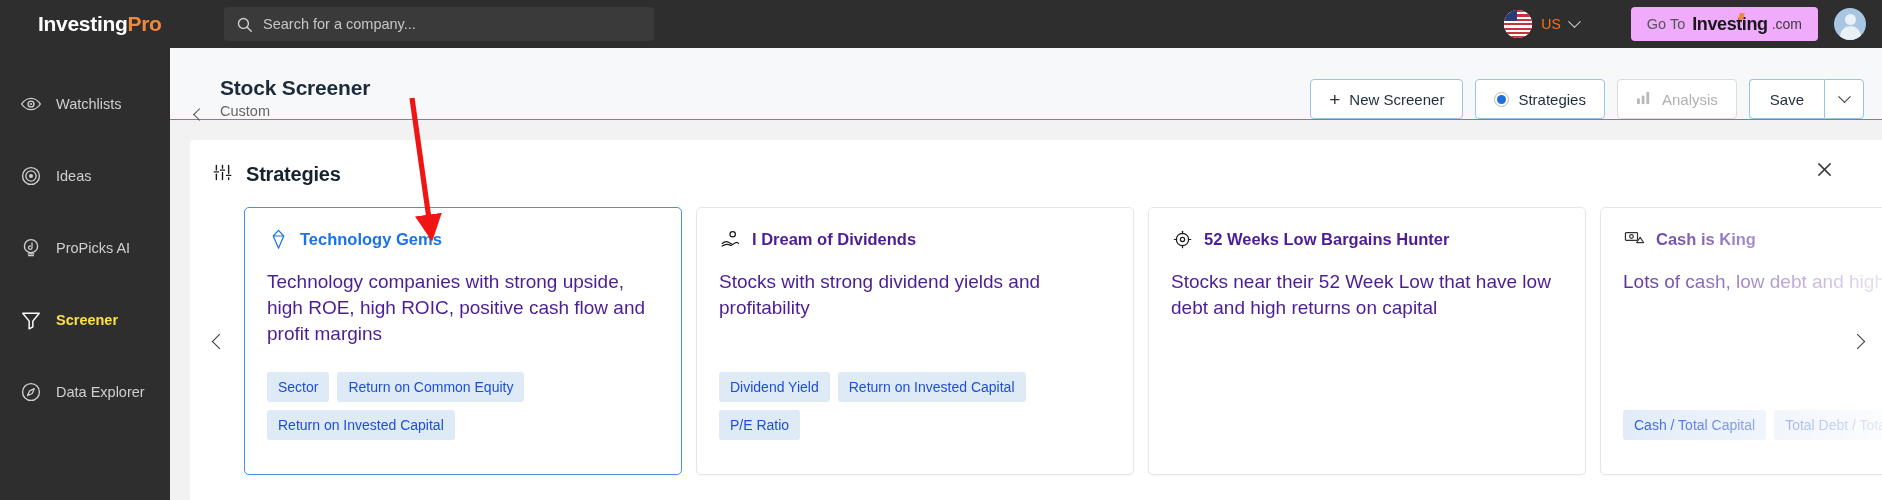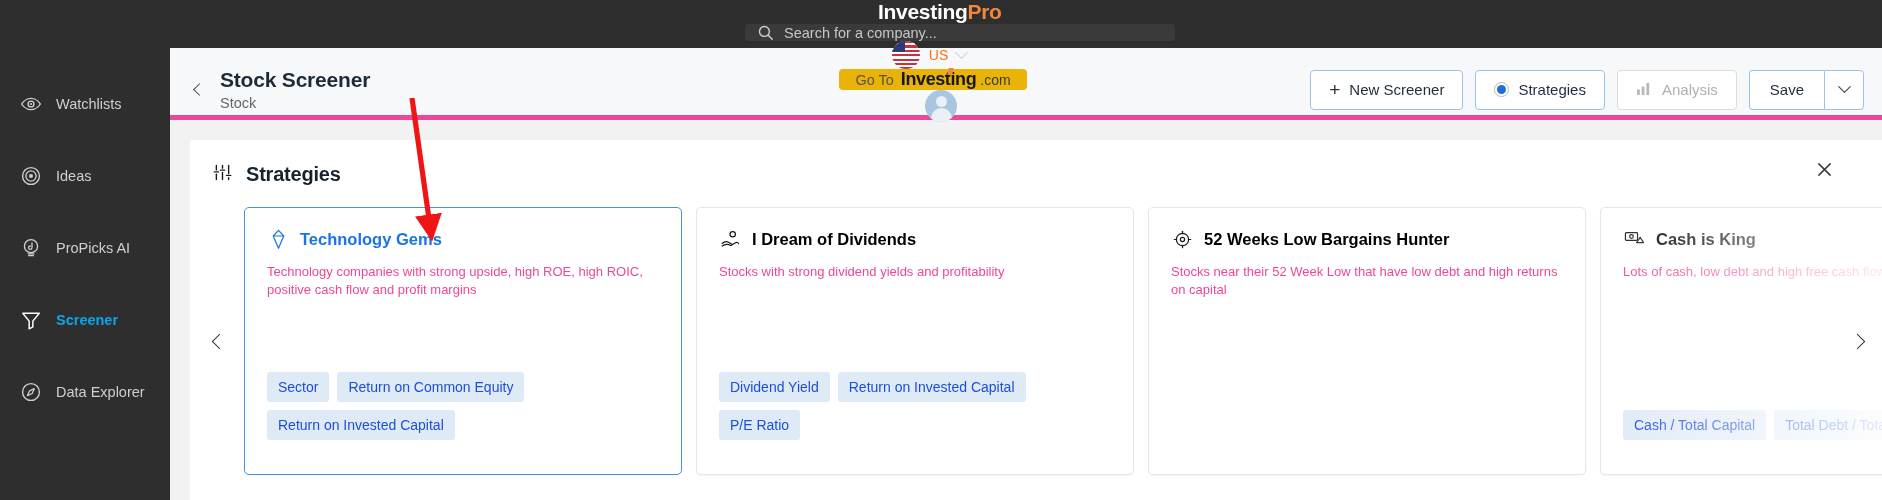--- a/index.html
+++ b/index.html
@@ -8,21 +8,21 @@
     font-family: "Liberation Sans", sans-serif;
     background: #ffffff;
     overflow: hidden;
   }
   .app { position: relative; width: 1882px; height: 500px; display: flex; flex-direction: column; }
 
   
   .topbar {
     height: 48px; min-height: 48px; background: #2e2e2e;
     display: flex; align-items: center; padding: 0 16px; gap: 0;
-    position: relative; z-index: 5; flex-direction: column;
+    position: relative; z-index: 5;
   }
   .brand { width: 170px; display: flex; align-items: center; padding-left: 22px; }
   .brand-text { font-size: 21px; font-weight: bold; letter-spacing: -0.3px; white-space: nowrap; }
   .brand-investing { color: #ffffff; }
   .brand-pro { color: #f0883e; }
 
   .search-box {
     width: 430px; height: 34px; background: #3a3a3a; border-radius: 4px;
     display: flex; align-items: center; padding: 0 12px; gap: 10px; margin-left: 38px;
   }
@@ -35,22 +35,22 @@
     position: relative; background: #ffffff; flex: none;
   }
   .flag .stripes { position: absolute; inset: 0;
     background: repeating-linear-gradient(to bottom, #c8313b 0px, #c8313b 2.2px, #ffffff 2.2px, #ffffff 4.4px); }
   .flag .canton { position: absolute; left: 0; top: 0; width: 13px; height: 11px; background: #2a3b7a; }
   .region-label { color: #f97316; font-size: 14px; }
   .chev { display: inline-block; width: 9px; height: 9px; border-right: 1.8px solid currentColor;
           border-bottom: 1.8px solid currentColor; transform: rotate(45deg) translate(-2px,-2px); }
 
   .goto-btn {
-    background: #eab308; border-radius: 4px; height: 34px; padding: 0 16px;
-    display: flex; align-items: center; gap: 7px; cursor: pointer; margin-right: 16px;
+    background: #f0abfc; border-radius: 4px; height: 34px; padding: 0 16px;
+    display: flex; align-items: center; gap: 7px; cursor: pointer; margin-right: 16px; margin-left: 28px;
   }
   .goto-pre { color: #555; font-size: 14.5px; }
   .goto-inv { color: #17181a; font-size: 18px; font-weight: bold; letter-spacing: -0.4px; position: relative; }
   .goto-inv .dot { position: absolute; width: 5px; height: 7px; background: #f0883e;
                    top: -1px; left: 47px; transform: skewX(-12deg); }
   .goto-com { color: #3c3c3c; font-size: 14px; margin-left: -3px; }
 
   .avatar {
     width: 32px; height: 32px; border-radius: 50%; background: #a8c6e2;
     position: relative; overflow: hidden; flex: none; cursor: pointer;
@@ -65,30 +65,30 @@
 
   
   .sidebar {
     width: 170px; min-width: 170px; background: #2e2e2e;
     padding-top: 20px; display: flex; flex-direction: column; gap: 0;
   }
   .side-item {
     height: 72px; display: flex; align-items: center; gap: 14px;
     padding-left: 20px; color: #cfcfcf; font-size: 14.5px; cursor: pointer;
   }
-  .side-item.active { color: #0ea5e9; font-weight: bold; }
+  .side-item.active { color: #fde047; font-weight: bold; }
   .side-ico { width: 22px; height: 22px; flex: none; display: flex; align-items: center; justify-content: center; }
 
   
   .content { flex: 1; display: flex; flex-direction: column; min-width: 0; background: #f2f2f2; }
 
   .pagehead {
     height: 72px; min-height: 72px; background: #f7f8f9;
-    display: flex; align-items: center; padding: 16px 18px 0 14px;
-    border-bottom: 5px solid #ec4899; position: relative;
+    display: flex; align-items: flex-end; padding: 16px 18px 0 14px;
+    border-bottom: 1px solid #ec4899; position: relative;
   }
   .back-chev { width: 30px; display: flex; align-items: center; justify-content: center;
                color: #4a4a4a; cursor: pointer; }
   .chev-left { display: inline-block; width: 9px; height: 9px; border-left: 1.7px solid currentColor;
                border-bottom: 1.7px solid currentColor; transform: rotate(45deg); }
   .titles { margin-left: 6px; }
   .page-title { font-size: 21px; font-weight: bold; color: #1c2b3a; letter-spacing: -0.2px; }
   .page-sub { font-size: 14.5px; color: #666; margin-top: 3px; }
   .head-spacer { flex: 1; }
   .head-actions { display: flex; align-items: center; gap: 12px; }
@@ -134,23 +134,23 @@
   .track { display: flex; gap: 14px; padding-left: 54px; height: 100%; }
   .card {
     width: 438px; min-width: 438px; height: 100%; background: #ffffff;
     border: 1px solid #e4e6ea; border-radius: 5px; padding: 20px 22px 16px 22px;
     display: flex; flex-direction: column; position: relative; cursor: pointer;
     box-shadow: 0 1px 2px rgba(0,0,0,0.04);
   }
   .card.selected { border: 1.6px solid #4a90e2; }
   .card-head { display: flex; align-items: center; gap: 11px; text-align: center; }
   .card-ico { width: 22px; height: 22px; flex: none; display:flex; align-items:center; justify-content:center; }
-  .card-title { font-size: 16.5px; font-weight: bold; color: #000000; white-space: nowrap; }
+  .card-title { font-size: 16.5px; font-weight: bold; color: #4c1d95; white-space: nowrap; }
   .card-title.blue { color: #1a73e8; }
-  .card-desc { font-size: 13px; color: #ec4899; line-height: 1.38; margin-top: 13px; }
+  .card-desc { font-size: 19px; color: #4c1d95; line-height: 1.38; margin-top: 19px; }
   .tags { margin-top: auto; display: flex; flex-wrap: wrap; gap: 8px; padding-bottom: 18px; }
   .tag { background: #dfeaf7; border-radius: 3px; padding: 7px 11px; font-size: 14px; color: #1d4ed8; }
   .card.faded::after {
     content: ""; position: absolute; inset: 0; pointer-events: none;
     background: linear-gradient(to right, rgba(255,255,255,0) 0%, rgba(255,255,255,0.55) 38%, rgba(255,255,255,0.97) 72%);
   }
 
   
   .annot { position: absolute; left: 0; top: 0; width: 1882px; height: 500px;
            pointer-events: none; z-index: 50; }
@@ -254,21 +254,21 @@
     </div>
 
     <div class="content">
 
       <div class="pagehead">
         <div class="back-chev">
           <i class="chev-left"></i>
         </div>
         <div class="titles">
           <div class="page-title">Stock Screener</div>
-          <div class="page-sub">Stock</div>
+          <div class="page-sub">Custom</div>
         </div>
         <div class="head-spacer"></div>
 
         <div class="head-actions">
           <div class="btn">
             <span class="plus">+</span>
             <span>New Screener</span>
           </div>
 
           <div class="btn">

